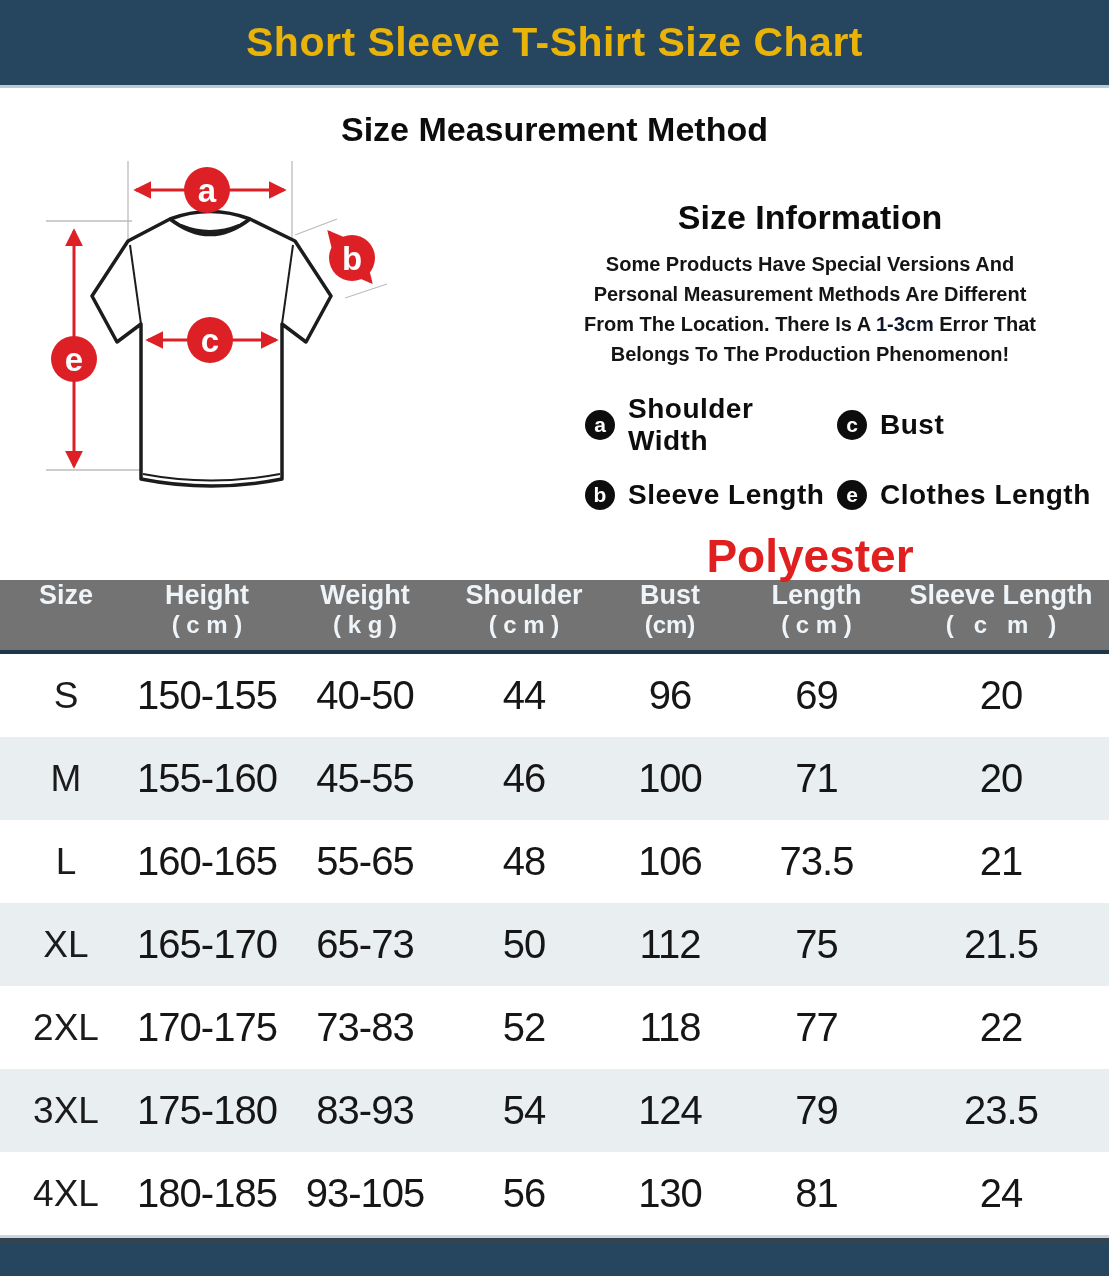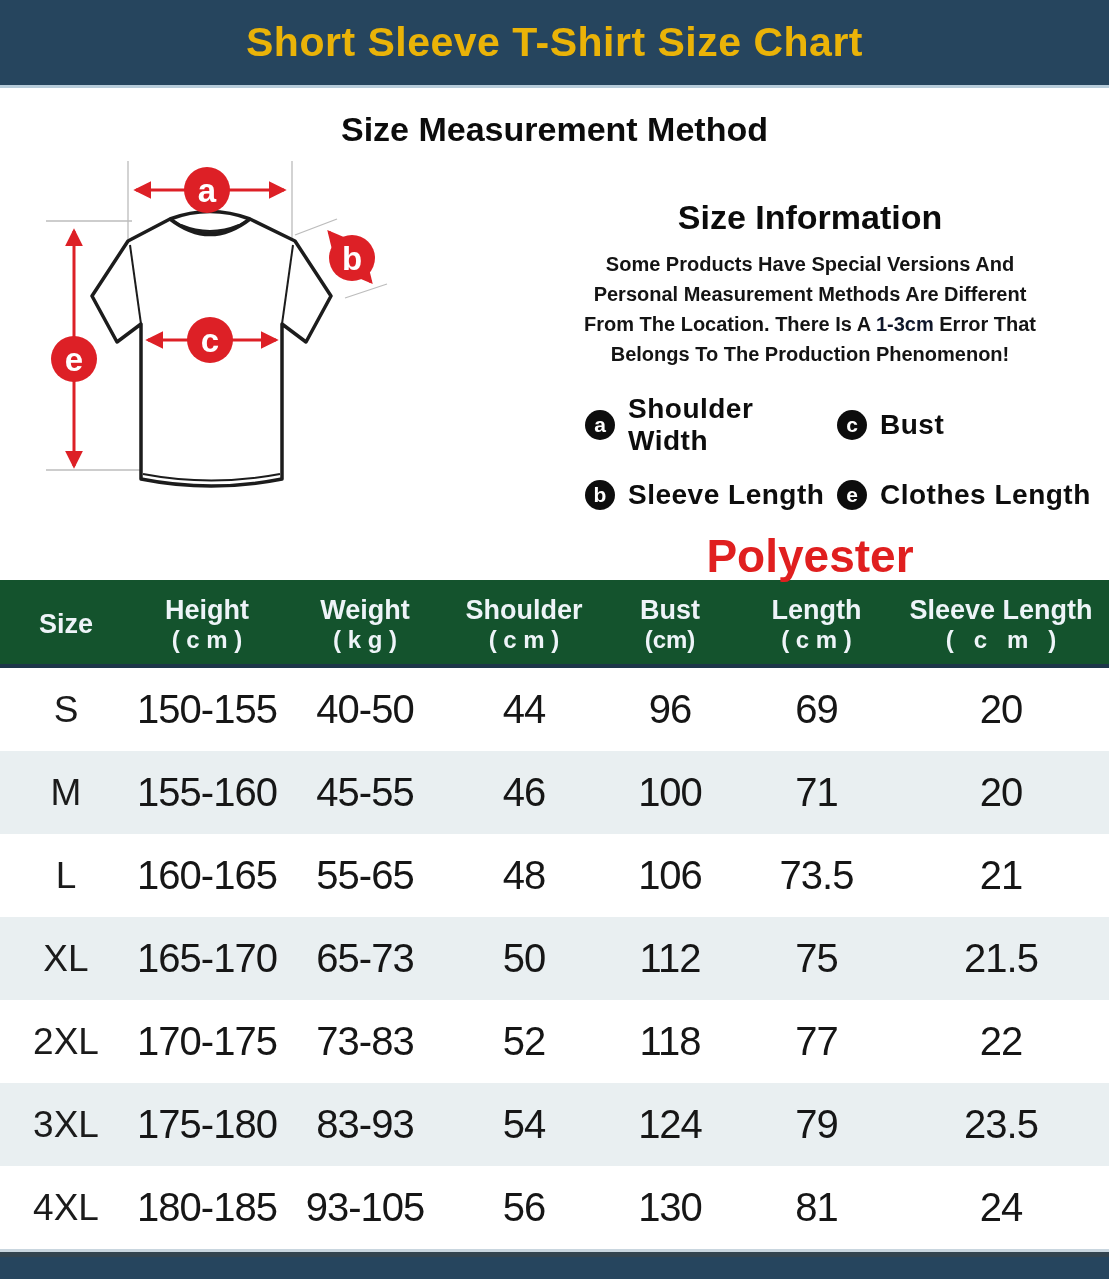--- a/index.html
+++ b/index.html
@@ -32,21 +32,21 @@
   .legend-item { display:flex; align-items:center; gap:13px; }
   .legend-badge {
     width:30px; height:30px; border-radius:50%; background:#0d0d0d; color:#fff; flex:0 0 30px;
     display:flex; align-items:center; justify-content:center; font-size:21px; font-weight:bold;
   }
   .legend-label { font-size:28px; font-weight:bold; color:#0d0d0d; letter-spacing:0.5px; }
   .material { margin:18px 44px 0 0; text-align:center; font-size:46px; font-weight:bold; color:#e01f1f; }
   
   .size-table { width:1109px; }
   .thead {
-    display:flex; height:88px; background:#14532d; align-items:center;
+    display:flex; height:74px; background:#737373; 
     box-shadow:inset 0 -4px 0 #1d3649;
   }
   .th { color:#eef4f8; text-align:center; }
   .th-name { font-size:27px; font-weight:bold; line-height:31px; }
   .th-unit { font-size:24px; font-weight:bold; line-height:27px; white-space:pre; }
   .th-unit:empty { display:none; }
   .col0{width:132px}.col1{width:150px}.col2{width:166px}.col3{width:152px}
   .col4{width:140px}.col5{width:153px}.col6{width:216px}
   .tr { display:flex; height:83px; align-items:center; background:#fff; }
   .tr.alt { background:#e9eff1; }

